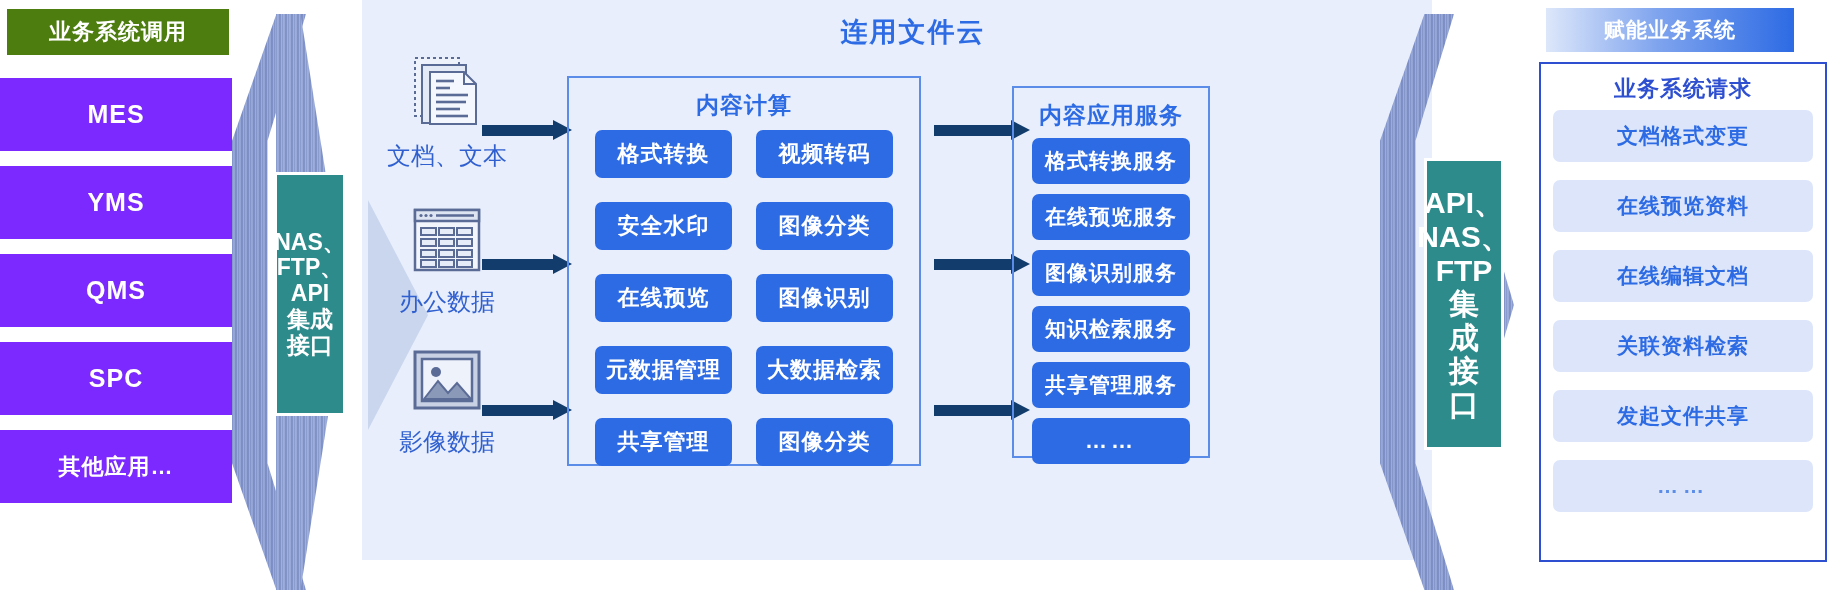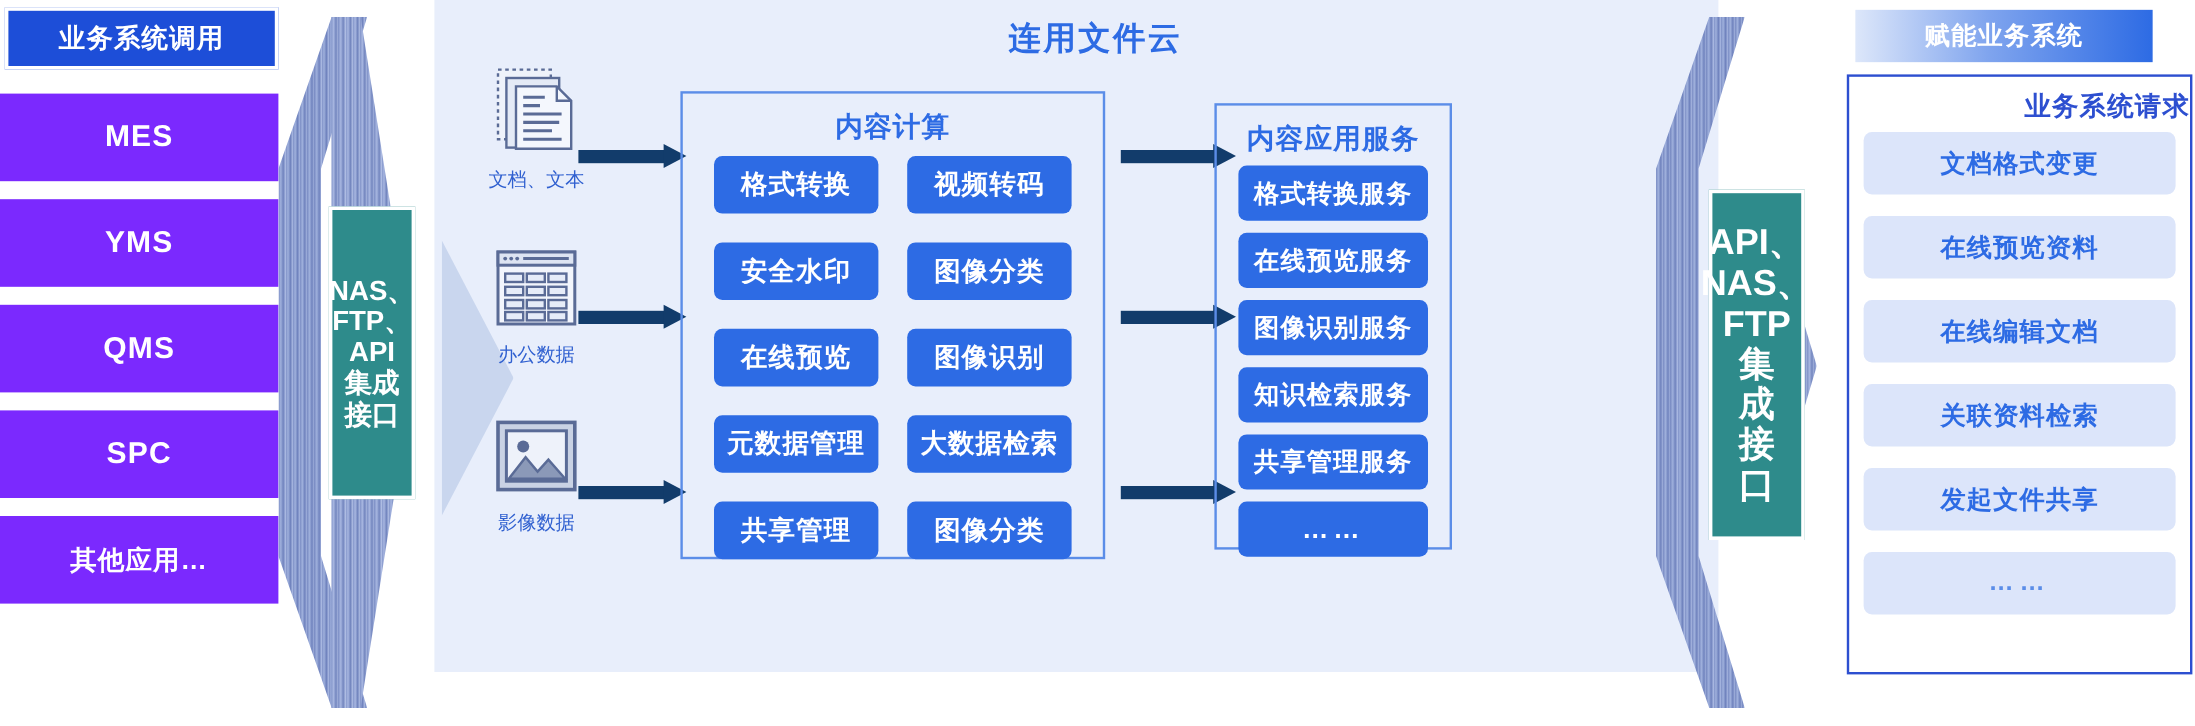--- a/index.html
+++ b/index.html
@@ -6,21 +6,21 @@
   body{
     font-family:"Liberation Sans","DejaVu Sans",sans-serif;
     width:1829px;height:605px;overflow:hidden;position:relative;
   }
   .stage{position:absolute;left:0;top:0;width:1829px;height:605px;}
 
   
   .left-col{position:absolute;left:0;top:0;width:236px;height:605px;}
   .left-header{
     position:absolute;left:4px;top:6px;width:228px;height:52px;
-    background:#1d4ed8;border:3px solid #ffffff;box-sizing:border-box;
+    background:#4d7c0f;border:3px solid #ffffff;box-sizing:border-box;
     display:flex;align-items:center;justify-content:center;
     color:#ffffff;font-size:22px;font-weight:bold;letter-spacing:1px;
   }
   .left-item{
     position:absolute;left:0;width:232px;height:73px;
     background:#7B29FE;
     display:flex;align-items:center;justify-content:center;
     color:#ffffff;font-size:25px;font-weight:bold;letter-spacing:1px;
   }
   .left-item.cn{font-size:22px;}
@@ -63,21 +63,21 @@
   
   .wedge{
     position:absolute;left:6px;top:200px;width:60px;height:230px;
     background:#C9D6EE;
     clip-path:polygon(0% 0%, 0% 100%, 100% 50%);
   }
 
   
   .src{position:absolute;width:130px;text-align:center;}
   .src-label{
-    margin-top:4px;color:#3060D0;font-size:16px;font-family:"DejaVu Serif","Liberation Serif",serif;
+    margin-top:4px;color:#3060D0;font-size:24px;font-family:"DejaVu Serif","Liberation Serif",serif;
     white-space:nowrap;
   }
   .icon-wrap{height:84px;display:flex;align-items:center;justify-content:center;}
 
   
   .arrow{position:absolute;height:20px;}
   .arrow .shaft{position:absolute;left:0;top:5px;height:11px;background:#123C6B;}
   .arrow .head{
     position:absolute;top:0;width:0;height:0;
     border-top:10px solid transparent;border-bottom:10px solid transparent;
@@ -129,21 +129,21 @@
     background:linear-gradient(90deg,#DDE7FA 0%,#7FA4EE 45%,#2D6BE4 100%);
     border:3px solid #ffffff;box-sizing:border-box;
     display:flex;align-items:center;justify-content:center;
     color:#ffffff;font-size:21px;font-weight:bold;letter-spacing:1px;
   }
   .right-panel{
     position:absolute;left:0px;top:62px;width:288px;height:500px;
     border:2px solid #2D4FD0;box-sizing:border-box;
   }
   .right-panel-title{
-    text-align:right;color:#2D4FD0;font-size:22px;font-weight:bold;
+    text-align:center;color:#2D4FD0;font-size:22px;font-weight:bold;
     letter-spacing:1px;margin-top:10px;
   }
   .right-list{
     position:absolute;left:0;top:46px;width:100%;
     display:flex;flex-direction:column;gap:18px;padding:0 12px;box-sizing:border-box;
   }
   .right-pill{
     height:52px;background:#DCE5FA;border-radius:7px;
     display:flex;align-items:center;justify-content:center;
     color:#2D6BE4;font-size:21px;font-weight:bold;letter-spacing:1px;

